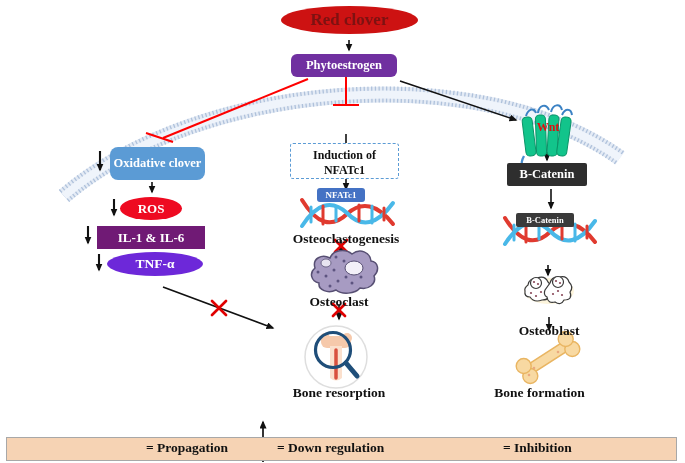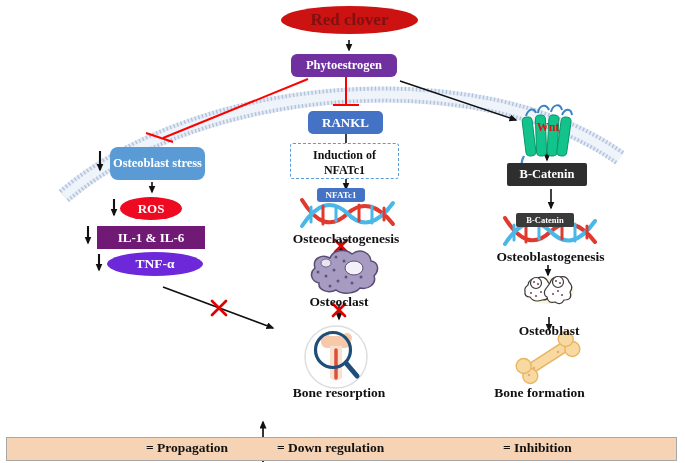--- a/index.html
+++ b/index.html
@@ -205,41 +205,39 @@
     <g>
       <line x1="108" y1="449" x2="136" y2="449" stroke="#111" stroke-width="1.7" marker-end="url(#mb)"></line>
       <line x1="263" y1="462" x2="263" y2="422" stroke="#111" stroke-width="1.7" marker-end="url(#mb)"></line>
       <line x1="408" y1="449" x2="490" y2="449" stroke="#fe0000" stroke-width="2"></line>
       <line x1="490" y1="441" x2="490" y2="457" stroke="#fe0000" stroke-width="2"></line>
     </g>
   </svg>
 
   <div class="node ellipse red-clover">Red clover</div>
   <div class="node phyto">Phytoestrogen</div>
-  <div class="node rr rankl">RANKL</div>
 
   <div class="node induction">
     <span>Induction  of</span>
     <span>NFATc1</span>
   </div>
 
   <div class="node nfatc1-tag">NFATc1</div>
   <div class="lbl t-osteoclastogenesis">Osteoclastogenesis</div>
   <div class="lbl t-osteoclast">Osteoclast</div>
   <div class="lbl t-boneresorption">Bone resorption</div>
 
-  <div class="node oxidative">Osteoblast stress</div>
+  <div class="node oxidative">Oxidative clover</div>
   <div class="node ellipse ros">ROS</div>
   <div class="node ilbox">IL-1 &amp; IL-6</div>
   <div class="node ellipse tnf">TNF-α</div>
 
   <div class="lbl wnt-lbl">Wnt</div>
   <div class="node bcatenin">B-Catenin</div>
   <div class="node bcatenin-tag">B-Catenin</div>
-  <div class="lbl t-osteoblastogenesis">Osteoblastogenesis</div>
   <div class="lbl t-osteoblast">Osteoblast</div>
   <div class="lbl t-boneformation">Bone formation</div>
 
   <div class="legend-bar"></div>
   <div class="legend-txt lg-prop">= Propagation</div>
   <div class="legend-txt lg-down">= Down regulation</div>
   <div class="legend-txt lg-inh">= Inhibition</div>
 </div>
 
 </body></html>

